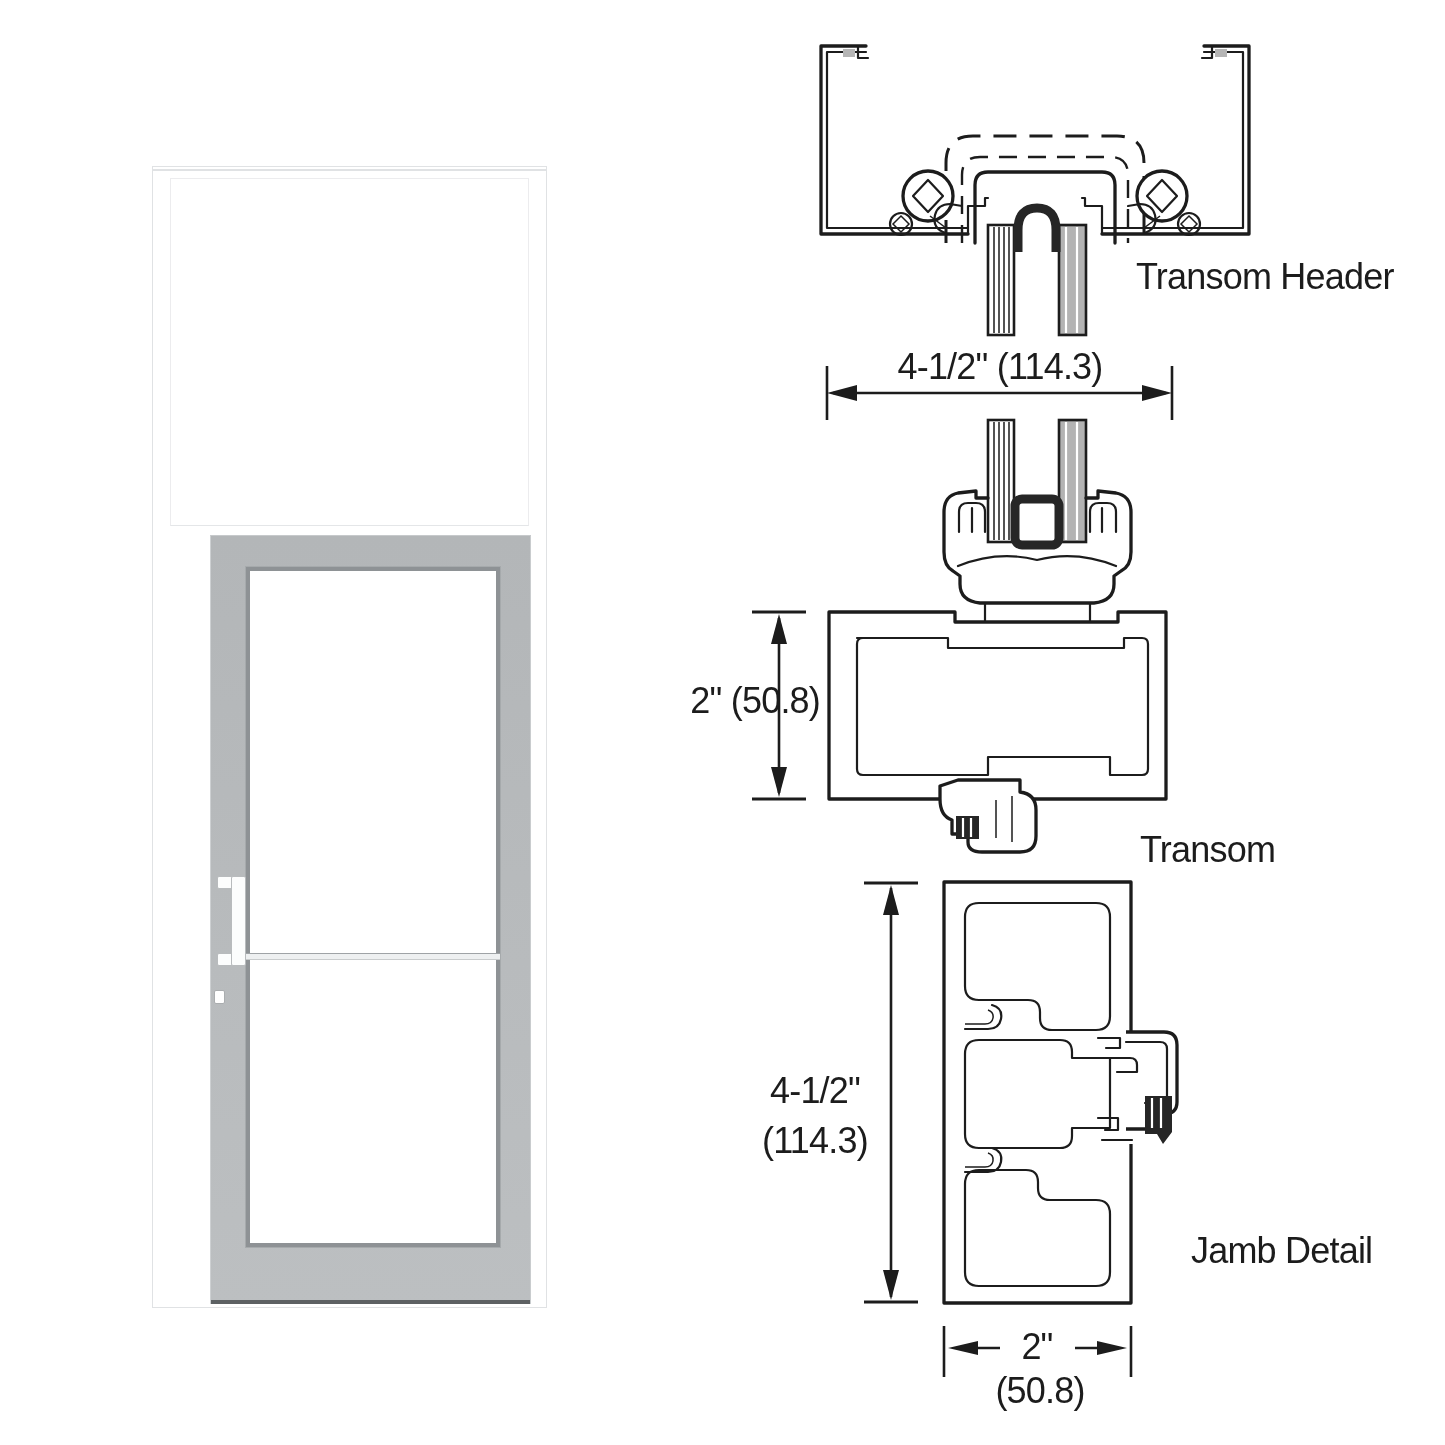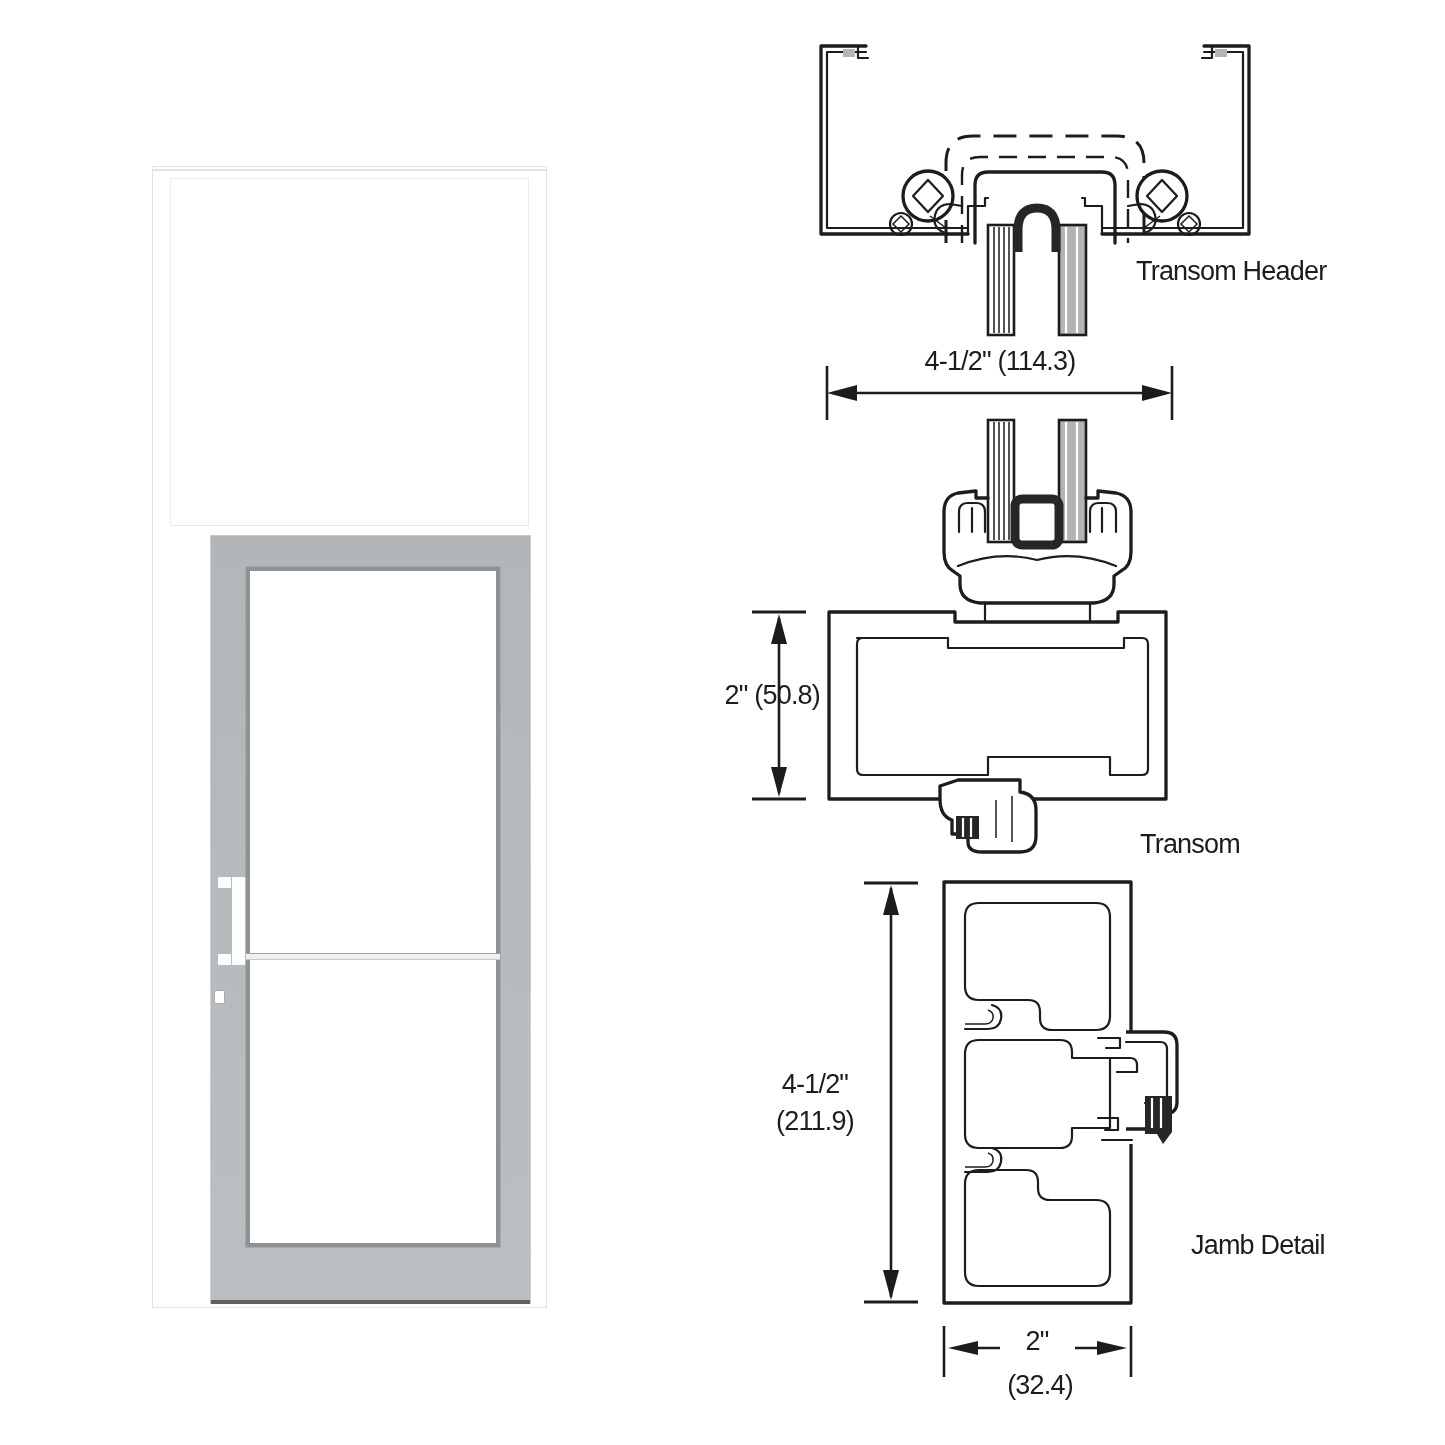--- a/index.html
+++ b/index.html
@@ -51,21 +51,21 @@
   .tick{stroke:var(--line);stroke-width:3;fill:none;}
   .arrow{fill:var(--line);stroke:none;}
   .seal-s{stroke:var(--seal);stroke-width:9;fill:none;stroke-linejoin:round;}
   .sealf{fill:var(--seal);stroke:none;}
   .slit{stroke:#fff;stroke-width:2.2;fill:none;}
   .glass-fill{fill:#fff;stroke:var(--line);stroke-width:2.6;}
   .glass-gray{fill:var(--glass-gray);stroke:var(--line);stroke-width:2.6;}
   .gnub{fill:#b5b5b5;stroke:none;}
   
   .lbl,.dim{
-    position:absolute;color:var(--line);font-size:27px;letter-spacing:-0.8px;
+    position:absolute;color:var(--line);font-size:36px;letter-spacing:-0.8px;
     white-space:nowrap;line-height:1.15;
   }
   .center{text-align:center;}
   .right{text-align:right;}
   .two-line{line-height:1.38;}
 </style>
 </head>
 <body>
 
 <div id="canvas">
@@ -194,19 +194,19 @@
       <polygon class="arrow" points="1127,1348 1097,1341 1097,1355"></polygon>
     </g>
   </svg>
 
   <div class="lbl" style="left:1136px;top:256px;width:270px;">Transom Header</div>
   <div class="dim center" style="left:840px;top:346px;width:320px;">4-1/2" (114.3)</div>
   <div class="dim right" style="left:640px;top:680px;width:180px;">2" (50.8)</div>
   <div class="lbl" style="left:1140px;top:829px;width:200px;">Transom</div>
   <div class="dim center two-line" style="left:725px;top:1066px;width:180px;">
     <div>4-1/2"</div>
-    <div>(211.9)</div>
+    <div>(114.3)</div>
   </div>
   <div class="lbl" style="left:1191px;top:1230px;width:260px;">Jamb Detail</div>
   <div class="dim center" style="left:987px;top:1326px;width:100px;">2"</div>
-  <div class="dim center" style="left:960px;top:1370px;width:160px;">(32.4)</div>
+  <div class="dim center" style="left:960px;top:1370px;width:160px;">(50.8)</div>
 
 </div>
 
 </body></html>

